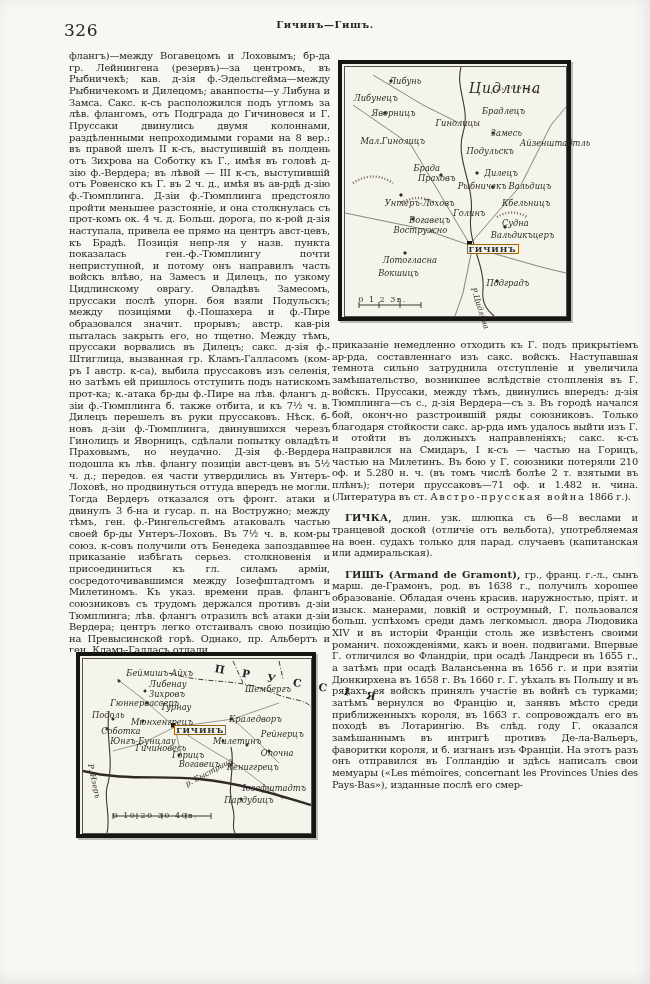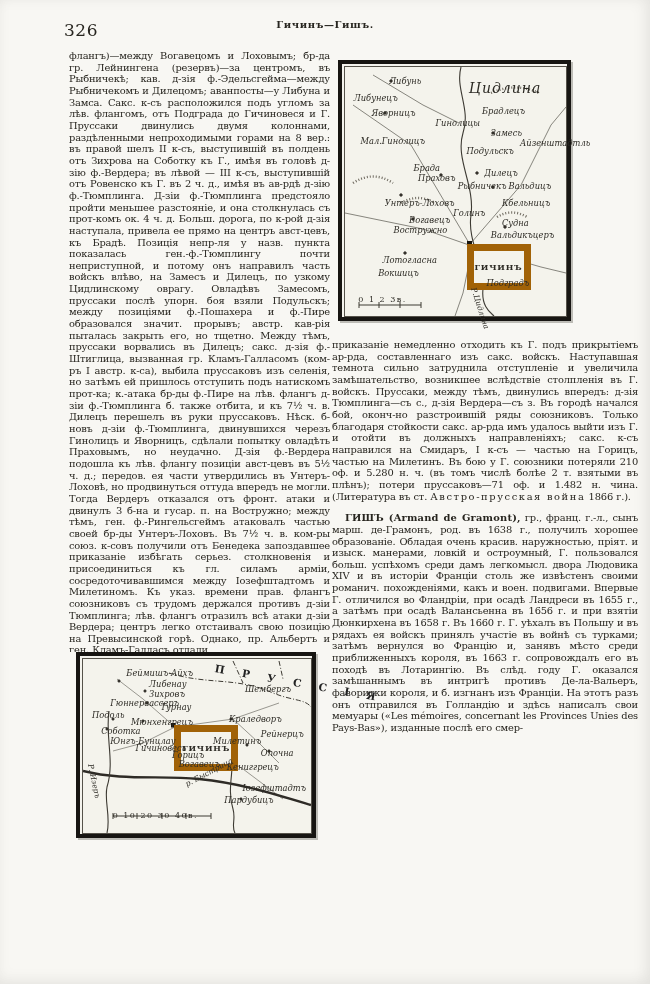--- a/index.html
+++ b/index.html
@@ -20,21 +20,21 @@
   
   .map{position:absolute;border:4px solid #171512;background:#f4f3ed;padding:2px;
        box-shadow:2px 2px 0 rgba(80,76,68,.35);}
   .map-tr{left:338px;top:60px;width:221px;height:249px;}
   .map-bl{left:76px;top:652px;width:228px;height:174px;}
   .map-inner{position:relative;width:100%;height:100%;border:1px solid #55524a;background:#f4f3ec;}
   .map-inner svg{position:absolute;left:0;top:0;width:100%;height:100%;}
   .mlabel{position:absolute;white-space:nowrap;font-style:italic;font-size:8.3px;color:#2c2a24;
           transform-origin:left center;line-height:8px;}
   .mlabel.city{font-style:normal;font-weight:bold;font-size:8px;letter-spacing:.8px;
-               background:#f4f3ec;padding:12px 1px;border:7px solid #a16207;}
+               background:#f4f3ec;padding:0 1px;border:1px solid #a16207;}
   .mlabel.big{font-size:14px;letter-spacing:1px;}
   .mlabel.river{font-size:7.6px;}
   .mlabel.region{font-style:normal;font-weight:bold;font-size:10.5px;letter-spacing:7px;color:#222;}
   .mlabel.scale{font-style:normal;font-size:8px;letter-spacing:1.5px;}
 </style>
 </head>
 <body>
 
 <div class="page">
 
@@ -99,20 +99,21 @@
         <span class="mlabel" style="left: 17%; top: 76%;">Лотогласна</span>
         <span class="mlabel" style="left: 15%; top: 81%;">Вокшицъ</span>
         <span class="mlabel" style="left: 64%; top: 85%;">Подградъ</span>
         <span class="mlabel river" style="left: 58%; top: 87%; transform: rotate(72deg);">Р.Цидлина</span>
         <span class="mlabel scale" style="left: 6%; top: 92%;">0   1   2   3в.</span>
       </div>
   </div>
 
   <div class="col col-right">
     <p><span>приказаніе немедленно отходить къ Г. подъ прикрытіемъ ар-рда, составленнаго изъ сакс. войскъ. Наступавшая темнота сильно затруднила отступленіе и увеличила замѣшательство, возникшее вслѣдствіе столпленія въ Г. войскъ. Пруссаки, между тѣмъ, двинулись впередъ: д-зія Тюмплинга—съ с., д-зія Вердера—съ з. Въ городѣ начался бой, оконч-но разстроившій ряды союзниковъ. Только благодаря стойкости сакс. ар-рда имъ удалось выйти изъ Г. и отойти въ должныхъ направленіяхъ; сакс. к-съ направился на Смидаръ, I к-съ — частью на Горицъ, частью на Милетинъ. Въ бою у Г. союзники потеряли 210 оф. и 5.280 н. ч. (въ томъ числѣ болѣе 2 т. взятыми въ плѣнъ); потери пруссаковъ—71 оф. и 1.482 н. чина. (Литература въ ст. </span><span class="spaced">Австро-прусская война</span><span> 1866 г.).</span></p>
+    <p class="entry"><b class="term">ГИЧКА,</b><span> длин. узк. шлюпка съ 6—8 веслами и транцевой доской (отличіе отъ вельбота), употребляемая на воен. судахъ только для парад. случаевъ (капитанская или адмиральская).</span></p>
     <p class="entry"><b class="term">ГИШЪ (Armand de Gramont),</b><span> гр., франц. г.-л., сынъ марш. де-Грамонъ, род. въ 1638 г., получилъ хорошее образованіе. Обладая очень красив. наружностью, пріят. и изыск. манерами, ловкій и остроумный, Г. пользовался больш. успѣхомъ среди дамъ легкомысл. двора Людовика XIV и въ исторіи Франціи столь же извѣстенъ своими романич. похожденіями, какъ и воен. подвигами. Впервые Г. отличился во Фландріи, при осадѣ Ландреси въ 1655 г., а затѣмъ при осадѣ Валансьенна въ 1656 г. и при взятіи Дюнкирхена въ 1658 г. Въ 1660 г. Г. уѣхалъ въ Польшу и въ рядахъ ея войскъ принялъ участіе въ войнѣ съ турками; затѣмъ вернулся во Францію и, занявъ мѣсто среди приближенныхъ короля, въ 1663 г. сопровождалъ его въ походѣ въ Лотарингію. Въ слѣд. году Г. оказался замѣшаннымъ въ интригѣ противъ Де-ла-Вальеръ, фаворитки короля, и б. изгнанъ изъ Франціи. На этотъ разъ онъ отправился въ Голландію и здѣсь написалъ свои мемуары («Les mémoires, concernant les Provinces Unies des Pays-Bas»), изданные послѣ его смер-</span></p>
   </div>
 
   <div class="map map-bl">
     <div class="map-inner">
       <svg viewBox="0 0 228 174" fill="none" stroke="#3d3a33" stroke-width="0.7">
         <path d="M86,14 C124,26 156,18 190,34 C210,42 222,40 228,48" stroke-dasharray="5,2,1,2" stroke-width="1"></path>
         <path d="M150,2 L160,24 M196,2 L200,20" stroke-dasharray="5,2,1,2" stroke-width="1"></path>
         <path d="M0,112 C40,122 78,116 116,120 C156,124 188,134 228,146" stroke="#2e2b26" stroke-width="2.4"></path>
         <path d="M26,52 C22,78 32,102 24,128 C21,142 28,158 24,174" stroke-width="1.1"></path>

